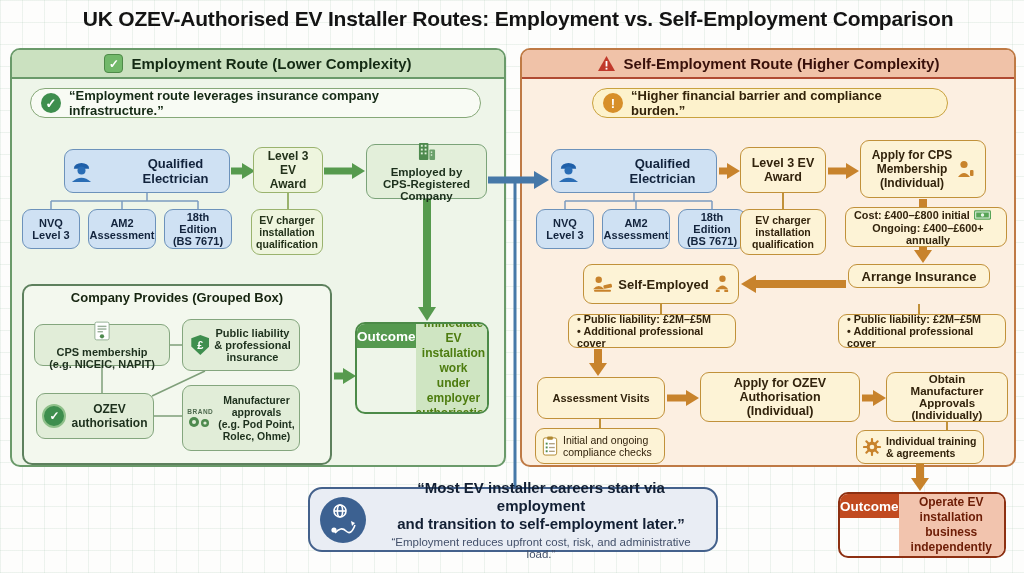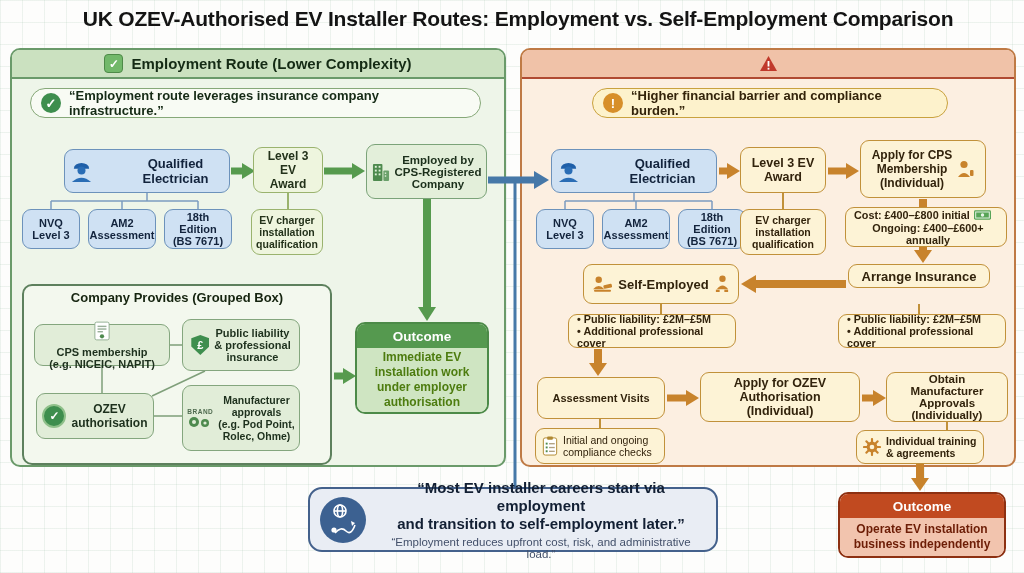--- a/index.html
+++ b/index.html
@@ -18,32 +18,32 @@
   #panel-self{left:520px;top:48px;width:496px;height:419px;background:#fcefe1;border:2px solid #bf7a45;}
   .panel-header{position:absolute;left:0;top:0;right:0;height:27px;border-radius:8px 8px 0 0;
     display:flex;align-items:center;justify-content:center;gap:8px;font-weight:bold;font-size:15px;}
   #panel-emp .panel-header{background:#cbe1c0;border-bottom:2px solid #6a9a6a;color:#152b15;}
   #panel-self .panel-header{background:#f0c2a8;border-bottom:2px solid #b04a32;color:#38100a;}
   
   .b{position:absolute;z-index:4;border-radius:9px;display:flex;align-items:center;justify-content:center;
      text-align:center;font-weight:bold;box-sizing:border-box;gap:5px;padding:2px 4px;}
   .blue{background:#cfe1f3;border:1.5px solid #6c92bb;color:#12233c;gap:32px;}
   .lgreen{background:#eef5de;border:1.5px solid #9ab36e;color:#23321a;}
-  .dgreen{background:#e3efda;border:1.5px solid #7ba379;color:#1b2f1b;}
+  .dgreen{background:#e3efda;border:1.5px solid #7ba379;color:#1b2f1b;flex-direction:column;}
   .igreen{background:#e1edd8;border:1.5px solid #84a67e;color:#1d301d;}
   .cream{background:#fdf3d6;border:1.5px solid #c1913a;color:#32230c;}
   .pill{border-radius:16px;z-index:4;display:flex;align-items:center;gap:8px;font-weight:bold;box-sizing:border-box;padding:0 10px;}
   #quote-emp{left:30px;top:88px;width:451px;height:30px;background:#f8fbf4;border:1.5px solid #86a878;color:#152a15;font-size:13px;justify-content:center;}
   #quote-self{left:592px;top:88px;width:356px;height:30px;background:#fdf2cc;border:1.5px solid #c9a23e;color:#33230a;font-size:13px;justify-content:center;}
   .circ{border-radius:50%;display:flex;align-items:center;justify-content:center;color:#fff;font-weight:bold;flex:0 0 auto;}
   
   #group-box{left:22px;top:284px;width:310px;height:181px;background:#f3f8ee;border:2px solid #5d805d;border-radius:10px;z-index:2;}
   #group-title{left:22px;top:290px;width:310px;text-align:center;font-size:13px;font-weight:bold;color:#15240f;z-index:4;}
   
-  .outcome{border-radius:10px;overflow:hidden;display:flex;flex-direction:column;z-index:4;}
+  .outcome{border-radius:10px;overflow:hidden;display:flex;flex-direction:row;z-index:4;}
   #outcome-emp{left:355px;top:322px;width:134px;height:92px;border:2px solid #4c8a48;}
   #outcome-emp .oh{background:#55994f;}
   #outcome-emp .ob{background:#cfe5c2;color:#4d7c0f;}
   #outcome-self{left:838px;top:492px;width:168px;height:66px;border:2px solid #8d3012;}
   #outcome-self .oh{background:#c14a20;}
   #outcome-self .ob{background:#f2c4ae;color:#6d1d06;}
   .oh{height:24px;display:flex;align-items:center;justify-content:center;color:#fff;font-weight:bold;font-size:13.5px;flex:0 0 auto;}
   .ob{flex:1;display:flex;align-items:center;justify-content:center;font-weight:bold;font-size:12px;text-align:center;line-height:1.25;}
   
   #note-box{left:308px;top:487px;width:410px;height:65px;background:#e9edf4;border:2.5px solid #44618c;border-radius:14px;z-index:4;
@@ -175,20 +175,21 @@
 
   <div class="abs panel" id="panel-self">
     <div class="panel-header">
       <span class="icon">
         <svg width="19" height="17" viewBox="0 0 19 17">
             <path d="M9.5 1 L18 16 L1 16 Z" fill="#c0392b"></path>
             <rect x="8.6" y="6" width="1.8" height="5.5" fill="#fff"></rect>
             <rect x="8.6" y="12.8" width="1.8" height="1.8" fill="#fff"></rect>
           </svg>
       </span>
+      <span>Self-Employment Route (Higher Complexity)</span>
     </div>
   </div>
 
   <div class="abs pill" id="quote-self">
     <span class="circ" style="width:20px;height:20px;background:#d78f2a;font-size:13px;">!</span>
     <span>“Higher financial barrier and compliance burden.”</span>
   </div>
 
   <div class="b blue" style="left:551px;top:149px;width:166px;height:44px;font-size:13px;">
     <span class="icon">

